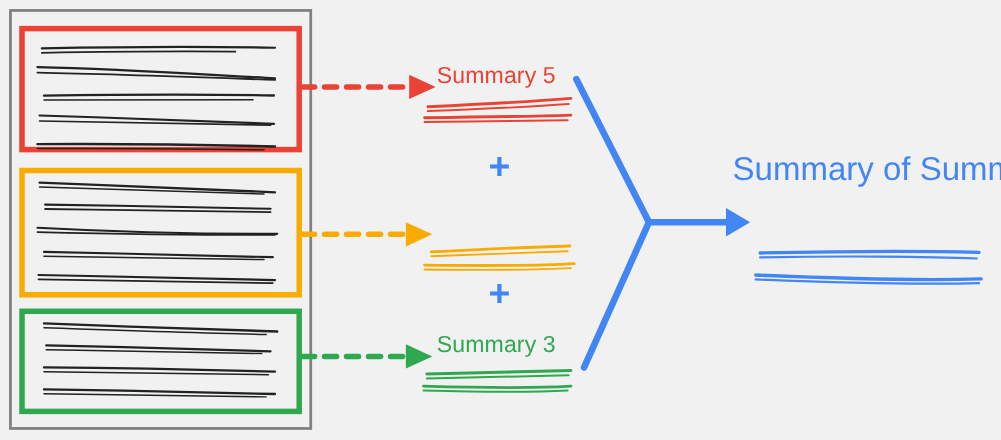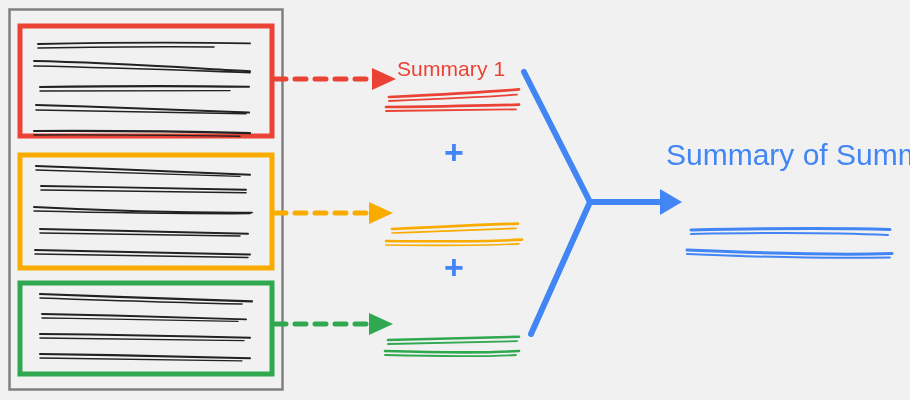--- a/index.html
+++ b/index.html
@@ -147,23 +147,24 @@
     </g>
 
     <g stroke="#4285F4" fill="none" stroke-linecap="round">
       <path d="M691 230 C760 228.4 840 228 890 229.4" stroke-width="3"></path>
       <path d="M691 234 C760 232.6 845 233 888 235" stroke-width="2"></path>
       <path d="M687 250 C760 253.2 840 255 892 253.6" stroke-width="3"></path>
       <path d="M687 254 C760 257 840 258.6 890 257.4" stroke-width="2"></path>
     </g>
   </svg>
 
-  <div class="label summary-label" id="label-summary-1" style="color:#EA4335">Summary 1</div>
+  <div class="label summary-label" id="label-summary-1" style="color:#EA4335">Summary 5</div>
 
 
+  <div class="label summary-label" id="label-summary-3" style="color:#2FA84F">Summary 3</div>
 
   <div class="plus-sign" id="plus-1" style="color:#4285F4">+</div>
 
   <div class="plus-sign" id="plus-2" style="color:#4285F4">+</div>
 
   <div class="label final-label" style="color:#4285F4">Summary of Summaries</div>
 
 </div>
 
 </body></html>

